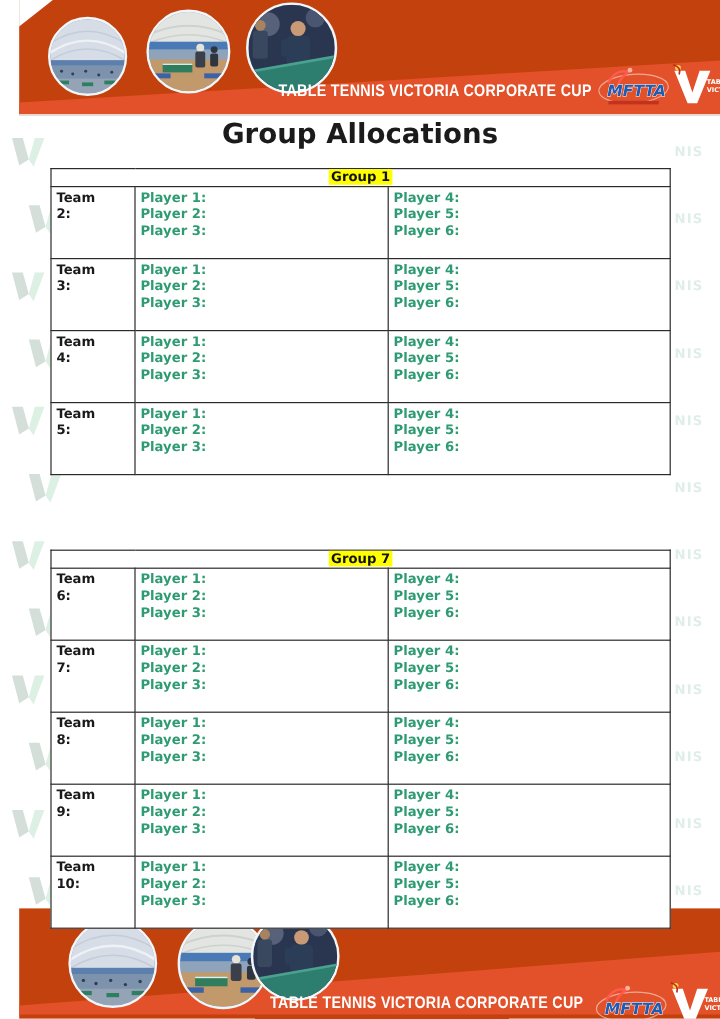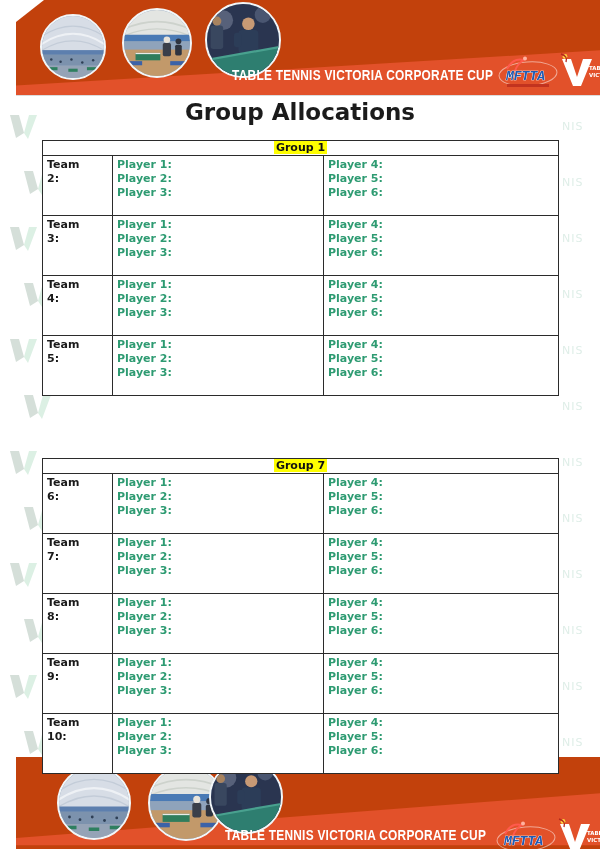--- a/index.html
+++ b/index.html
@@ -23,29 +23,29 @@
   #header-banner .p2{left:106px;top:8px;width:70px;height:70px;}
   #header-banner .p3{left:189px;top:2px;width:76px;height:76px;}
   #footer-banner .p1{left:41px;top:9px;width:74px;height:74px;}
   #footer-banner .p2{left:132px;top:8px;width:76px;height:76px;}
   #footer-banner .p3{left:193px;top:3px;width:74px;height:74px;}
   .banner-title{position:absolute;color:#fff;font-weight:bold;white-space:nowrap;
     font-family:"Liberation Sans",sans-serif;font-size:14px;letter-spacing:.3px;
     transform:scaleX(.85);transform-origin:right center;}
   #header-banner .banner-title{right:123px;top:67px;}
   #footer-banner .banner-title{right:130px;top:70px;}
-  .mftta{position:absolute;width:64px;height:38px;font-family:Liberation Mono, monospace;}
+  .mftta{position:absolute;width:64px;height:38px;}
   #header-banner .mftta{left:479px;top:55px;}
   #footer-banner .mftta{left:477px;top:63px;}
   .ttv{position:absolute;width:60px;height:38px;}
   #header-banner .ttv{left:543px;top:53px;}
   #footer-banner .ttv{left:541px;top:61px;}
   
   .wm-v{position:absolute;width:30px;height:26px;z-index:0;}
-  .wm-nis{position:absolute;left:562px;color:#dfeee8;font-weight:normal;
+  .wm-nis{position:absolute;left:562px;color:#dfeee8;font-weight:bold;
     font-size:11px;letter-spacing:1px;z-index:0;}
   
   #page-title{position:absolute;top:99px;left:0;width:600px;text-align:center;
     font-size:23px;font-weight:bold;color:#1b1b1b;z-index:2;}
   
   .group-table{position:absolute;left:42px;width:516px;border-collapse:collapse;
     table-layout:fixed;background:#fff;z-index:2;}
   #group-table-0{top:140px;padding-left:27px;}
   #group-table-1{top:458px;}
   .group-table td{border:1px solid #2b2b2b;padding:2px 4px;vertical-align:top;

